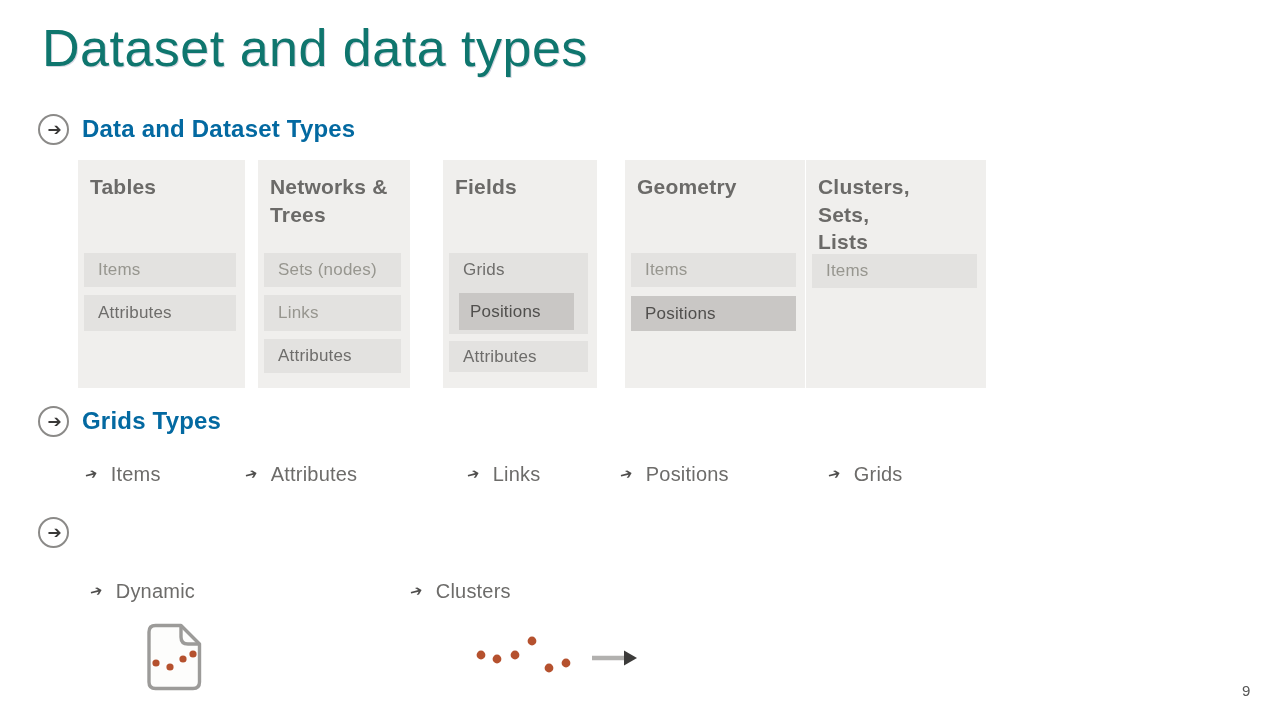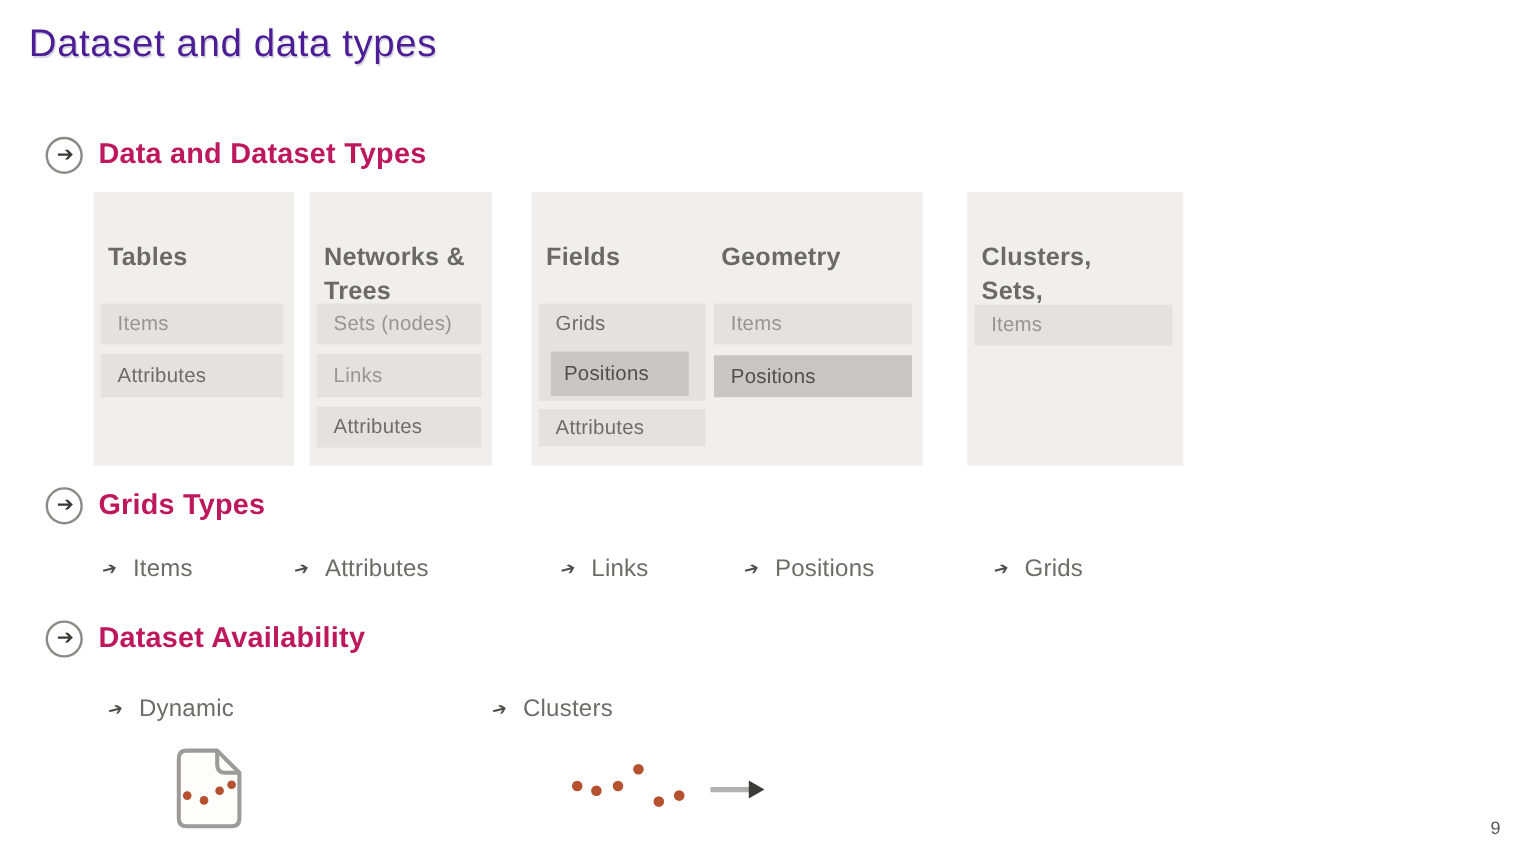--- a/index.html
+++ b/index.html
@@ -4,51 +4,51 @@
 <style>
   html,body { margin:0; padding:0; }
   body {
     width:1280px; height:720px; background:#ffffff;
     font-family:"Liberation Sans", sans-serif;
     position:relative; overflow:hidden;
   }
   .slide { position:absolute; inset:0; }
 
   .title {
-    position:absolute; left:24px; top:18px; margin:0;
-    font-size:32px; font-weight:400; color:#4c1d95;
+    position:absolute; left:42px; top:18px; margin:0;
+    font-size:52px; font-weight:400; color:#0f766e;
     text-shadow:1px 1px 0 rgba(20,30,90,0.18);
     letter-spacing:0.5px;
   }
 
   .section-header {
     position:absolute; display:flex; align-items:center; gap:13px;
     height:34px;
   }
   .circle-arrow {
     width:31px; height:31px; border:2.5px solid #8b8a88; border-radius:50%;
     display:flex; align-items:center; justify-content:center;
     box-sizing:border-box; flex:0 0 auto;
   }
   .arrow-glyph {
     font-family:"DejaVu Sans", sans-serif;
     color:#3a3938; font-size:17px; line-height:1;
     transform:translateX(1px);
   }
   .section-title {
-    font-size:24px; font-weight:bold; color:#be185d; letter-spacing:0.2px;
+    font-size:24px; font-weight:bold; color:#0369a1; letter-spacing:0.2px;
   }
 
   .col {
     position:absolute; top:160px; height:228px;
     background:#f0efed;
   }
   .col-title {
     padding:13px 4px 0 12px; font-size:21px; font-weight:bold;
-    color:#6b6a68; line-height:1.32; letter-spacing:0.2px;margin-top:28px;
+    color:#6b6a68; line-height:1.32; letter-spacing:0.2px;
   }
   .bar {
     position:absolute; left:6px; right:9px; height:34px;
     background:#e3e2e0; display:flex; align-items:center;
     padding-left:14px; box-sizing:border-box;
     font-size:17px; letter-spacing:0.2px;
   }
   .bar.big { align-items:flex-start; padding-top:7px; }
   .bar.dark { background:#c9c7c5; }
   .nested {
@@ -107,21 +107,21 @@
 
   <div class="col" style="left:443px; width:154px;">
     <div class="col-title">Fields</div>
     <div class="bar big t-mid" style="top:93px; height:81px;">
       <span>Grids</span>
       <div class="nested t-dark">Positions</div>
     </div>
     <div class="bar t-mid" style="top:181px; height:31px;">Attributes</div>
   </div>
 
-  <div class="col" style="left:589px; width:180px;">
+  <div class="col" style="left:625px; width:180px;">
     <div class="col-title">Geometry</div>
     <div class="bar t-light" style="top:93px;">Items</div>
     <div class="bar dark t-dark" style="top:136px; height:35px;">Positions</div>
   </div>
 
   <div class="col" style="left:806px; width:180px;">
     <div class="col-title" style="max-width:104px;">Clusters, Sets, Lists</div>
     <div class="bar t-light" style="top:94px;">Items</div>
   </div>
 
@@ -150,21 +150,20 @@
   </div>
   <div class="dt-item" style="left:828px; top:459px;">
     <span class="mini-arrow">➔</span>
     <span>Grids</span>
   </div>
 
   <div class="section-header" style="left:38px; top:515px;">
     <span class="circle-arrow">
         <span class="arrow-glyph">➔</span>
       </span>
-    <span class="section-title">Dataset Availability</span>
   </div>
 
   <div class="dt-item" style="left:90px; top:576px;">
     <span class="mini-arrow">➔</span>
     <span>Dynamic</span>
   </div>
   <div class="dt-item" style="left:410px; top:576px;">
     <span class="mini-arrow">➔</span>
     <span>Clusters</span>
   </div>

